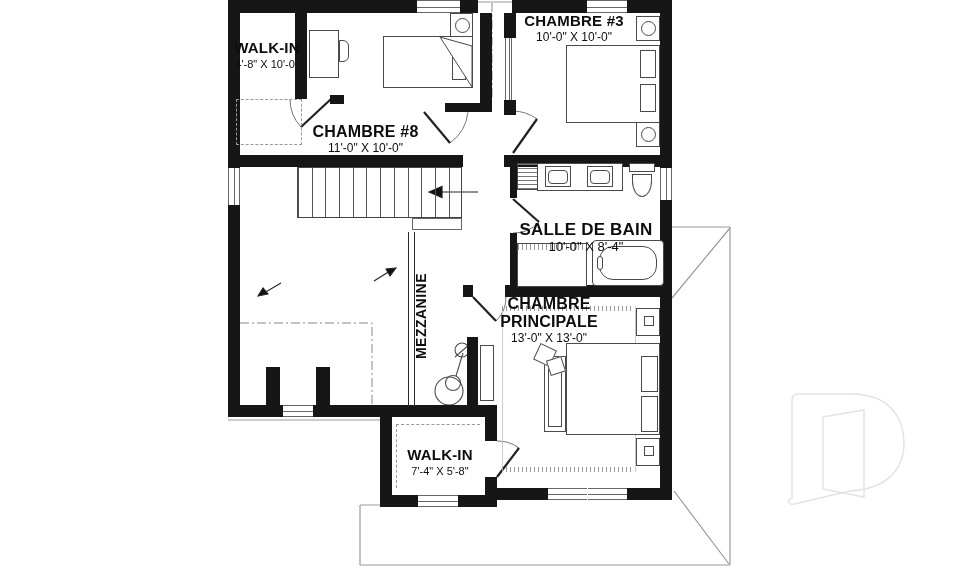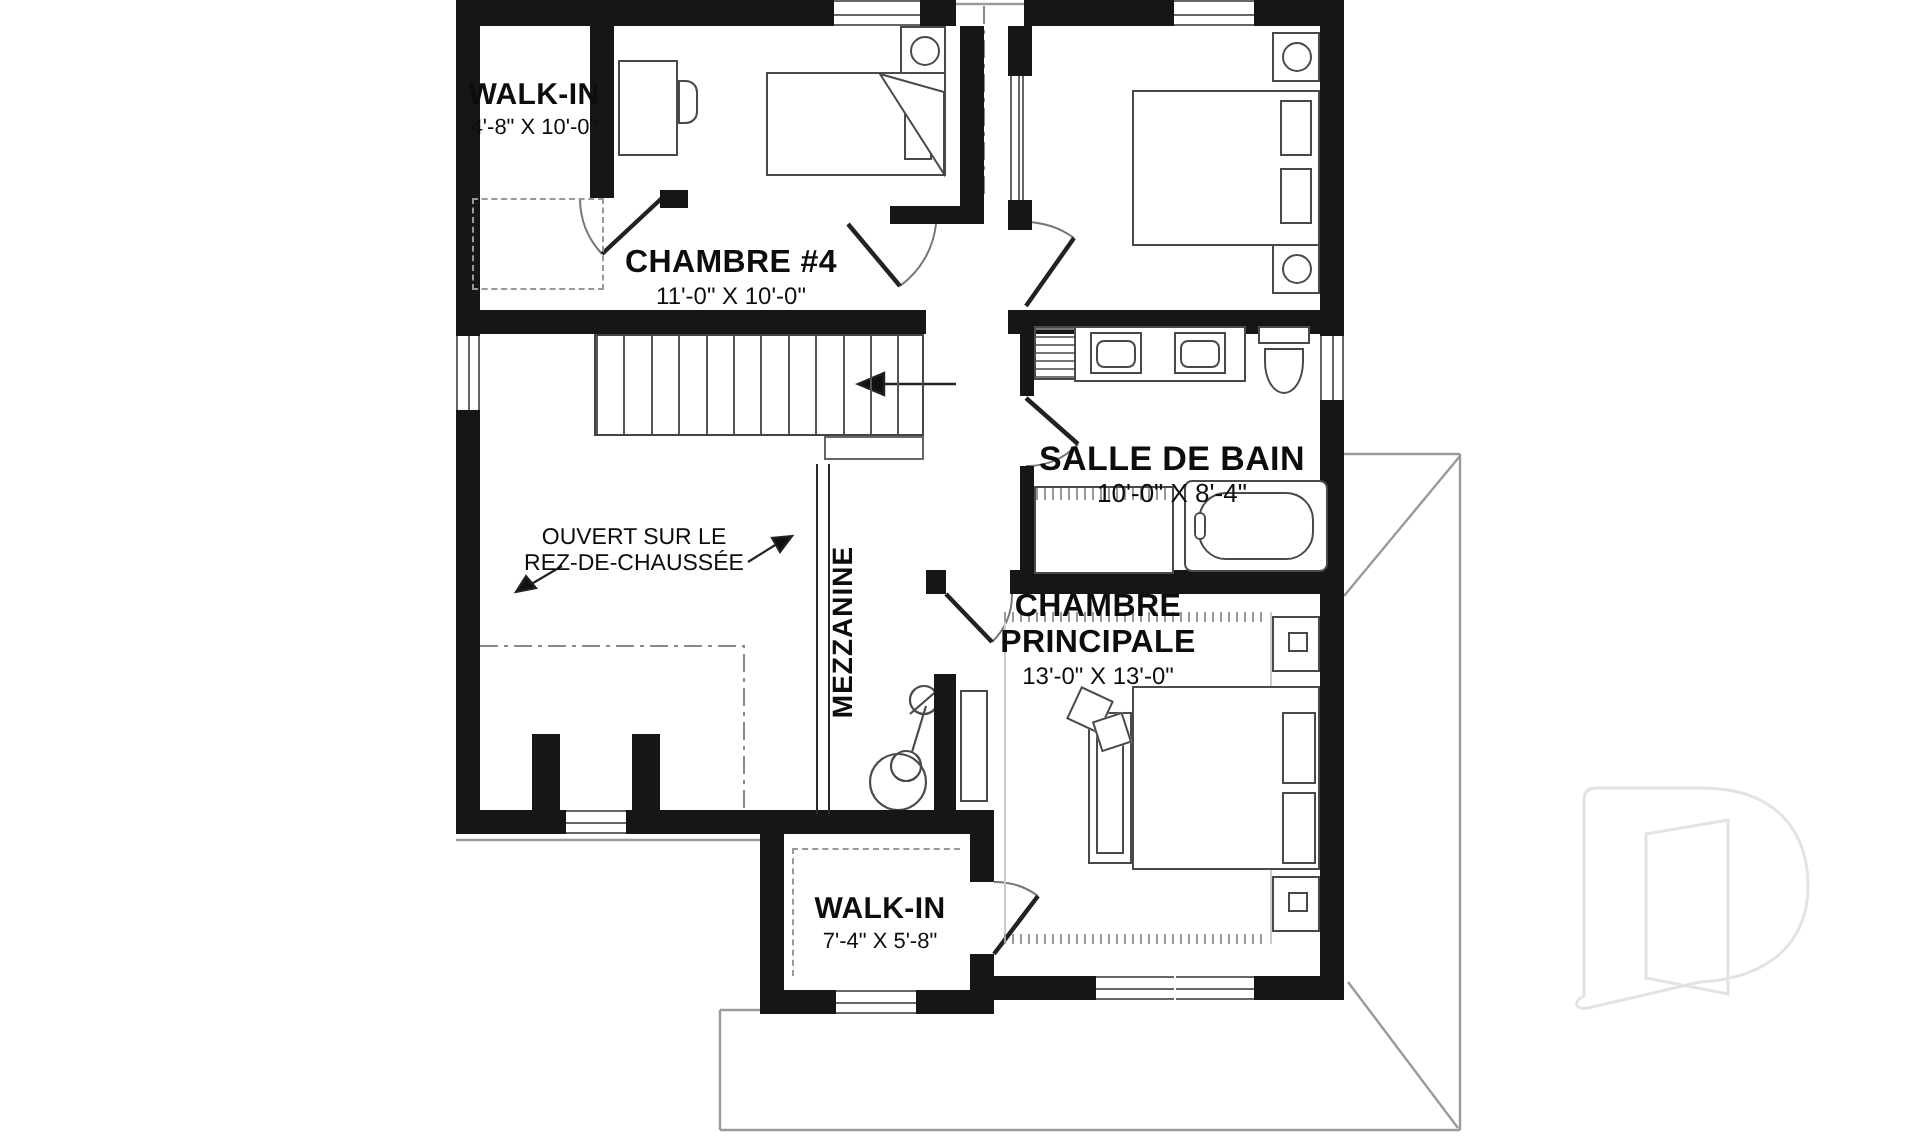--- a/index.html
+++ b/index.html
@@ -207,40 +207,40 @@
   <div class="furn" style="left:536px;top:346px;width:18px;height:18px;transform:rotate(25deg)"></div>
   <div class="furn" style="left:548px;top:358px;width:16px;height:16px;transform:rotate(-18deg)"></div>
   <div class="furn" style="left:480px;top:345px;width:14px;height:56px"></div>
 
   <div class="lbl" style="left:228px;top:40px;width:78px">
     <div class="rname" style="font-size:15px">WALK-IN</div>
     <div class="rdims" style="font-size:11px">4'-8" X 10'-0"</div>
   </div>
 
   <div class="lbl" style="left:308px;top:123px;width:115px">
-    <div class="rname" style="font-size:16px">CHAMBRE #4</div>
+    <div class="rname" style="font-size:16px">CHAMBRE #8</div>
     <div class="rdims" style="font-size:12px">11'-0" X 10'-0"</div>
   </div>
 
+  <div class="lbl" style="left:514px;top:13px;width:120px">
+    <div class="rname" style="font-size:15px">CHAMBRE #3</div>
+    <div class="rdims" style="font-size:12px">10'-0" X 10'-0"</div>
+  </div>
 
   <div class="lbl" style="left:513px;top:220px;width:146px">
     <div class="rname" style="font-size:17px">SALLE DE BAIN</div>
     <div class="rdims" style="font-size:13px">10'-0" X 8'-4"</div>
   </div>
 
   <div class="lbl" style="left:492px;top:295px;width:114px">
     <div class="rname" style="font-size:16px">CHAMBRE PRINCIPALE</div>
     <div class="rdims" style="font-size:12px">13'-0" X 13'-0"</div>
   </div>
 
   <div class="lbl" style="left:395px;top:447px;width:90px">
     <div class="rname" style="font-size:15px">WALK-IN</div>
     <div class="rdims" style="font-size:11px">7'-4" X 5'-8"</div>
   </div>
 
   <div class="lbl rname" style="left:414px;top:372px;width:112px;font-size:14px;letter-spacing:.5px;transform:rotate(-90deg);transform-origin:0 0;text-align:center">MEZZANINE</div>
 
-  <div class="lbl" style="left:255px;top:263px;width:124px;font-size:11.5px">
-    <div>OUVERT SUR LE</div>
-    <div>REZ-DE-CHAUSSÉE</div>
-  </div>
 
 </div>
 
 </body></html>

